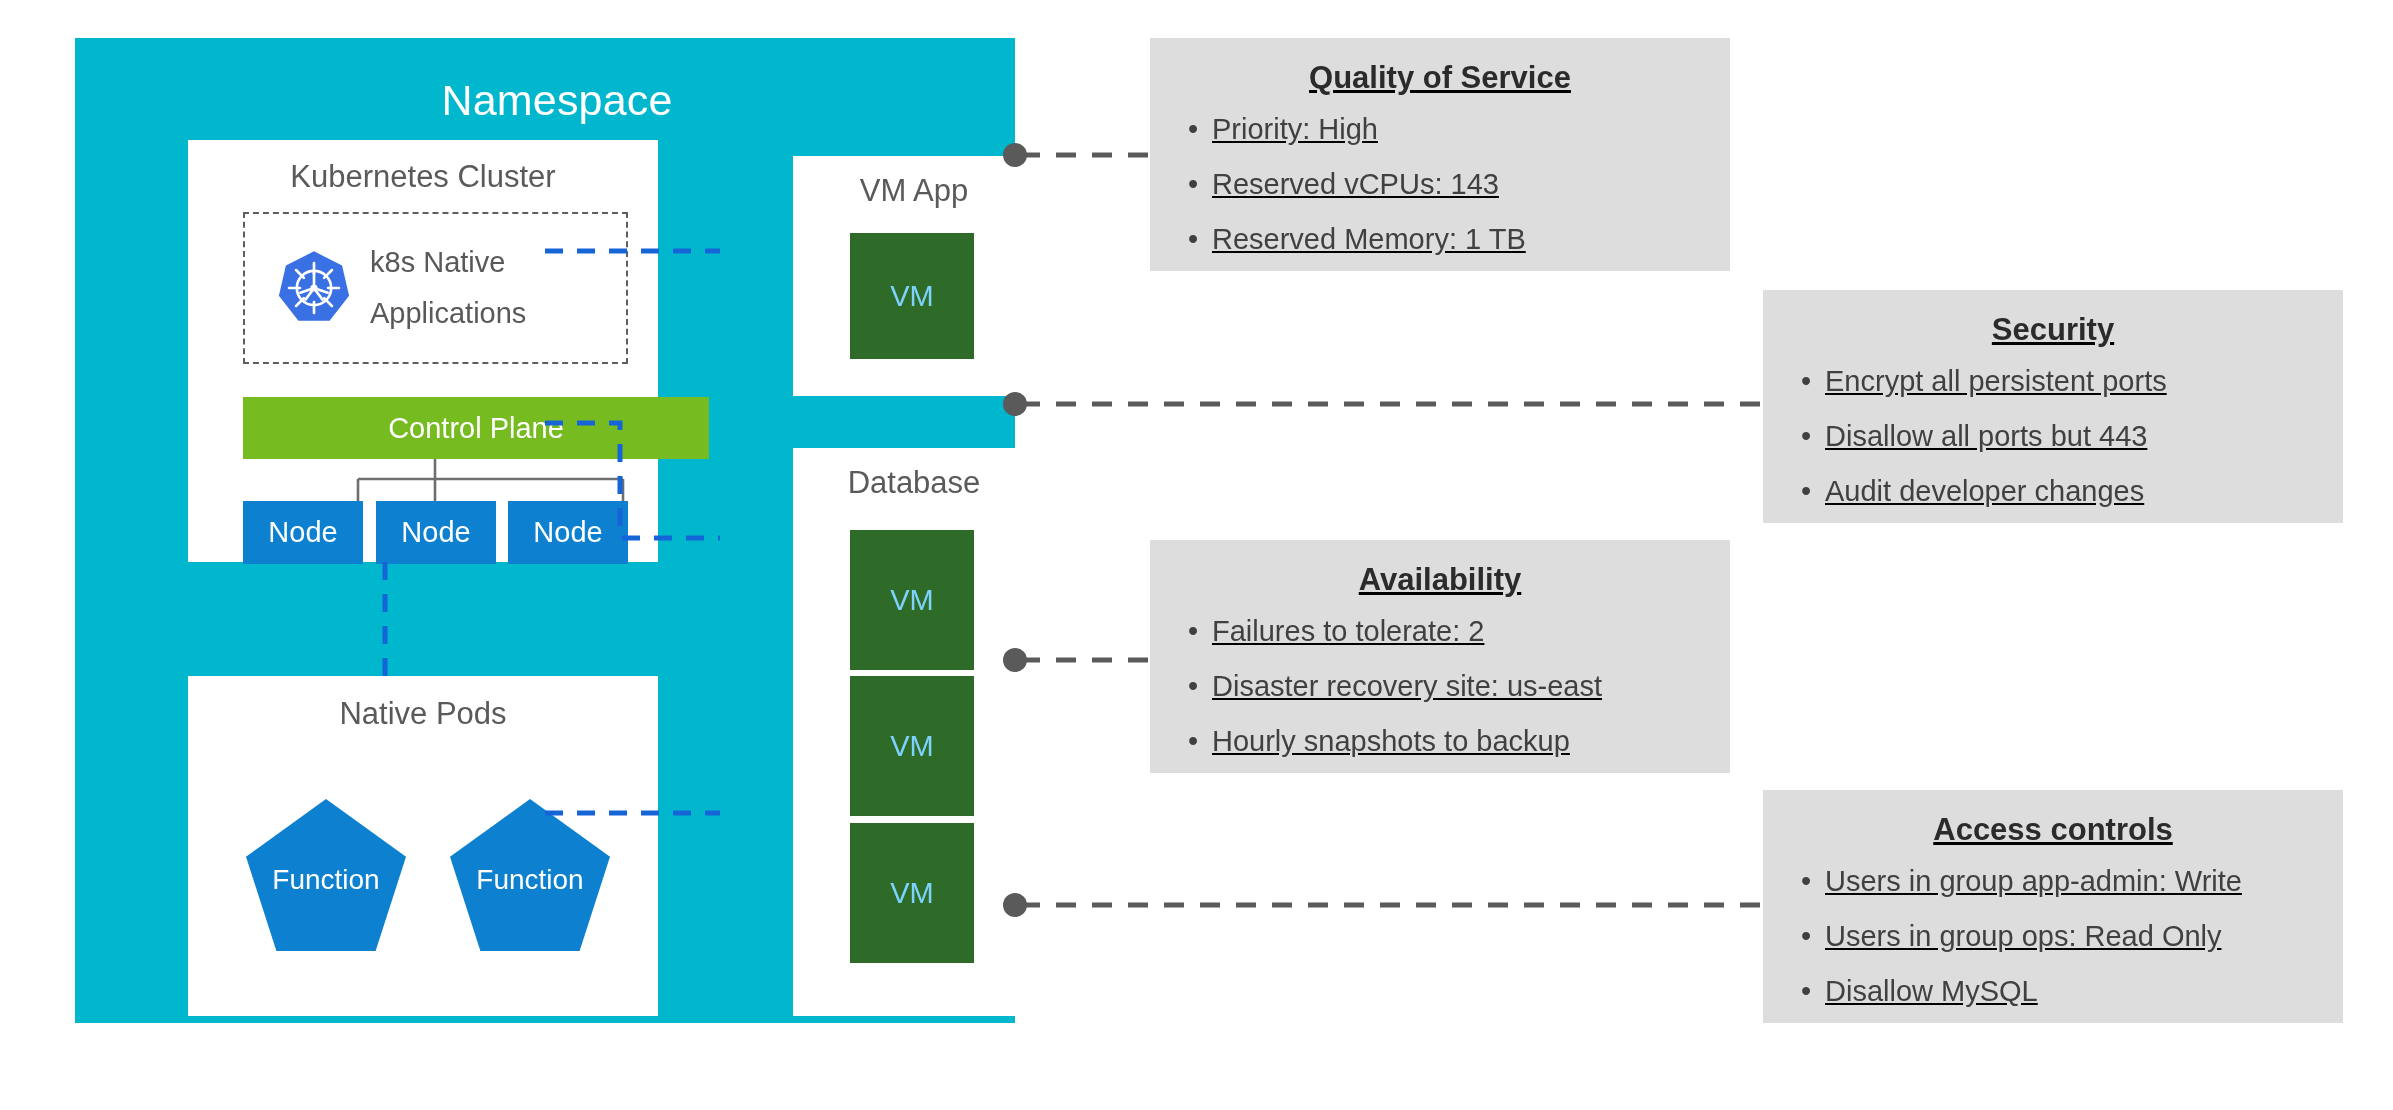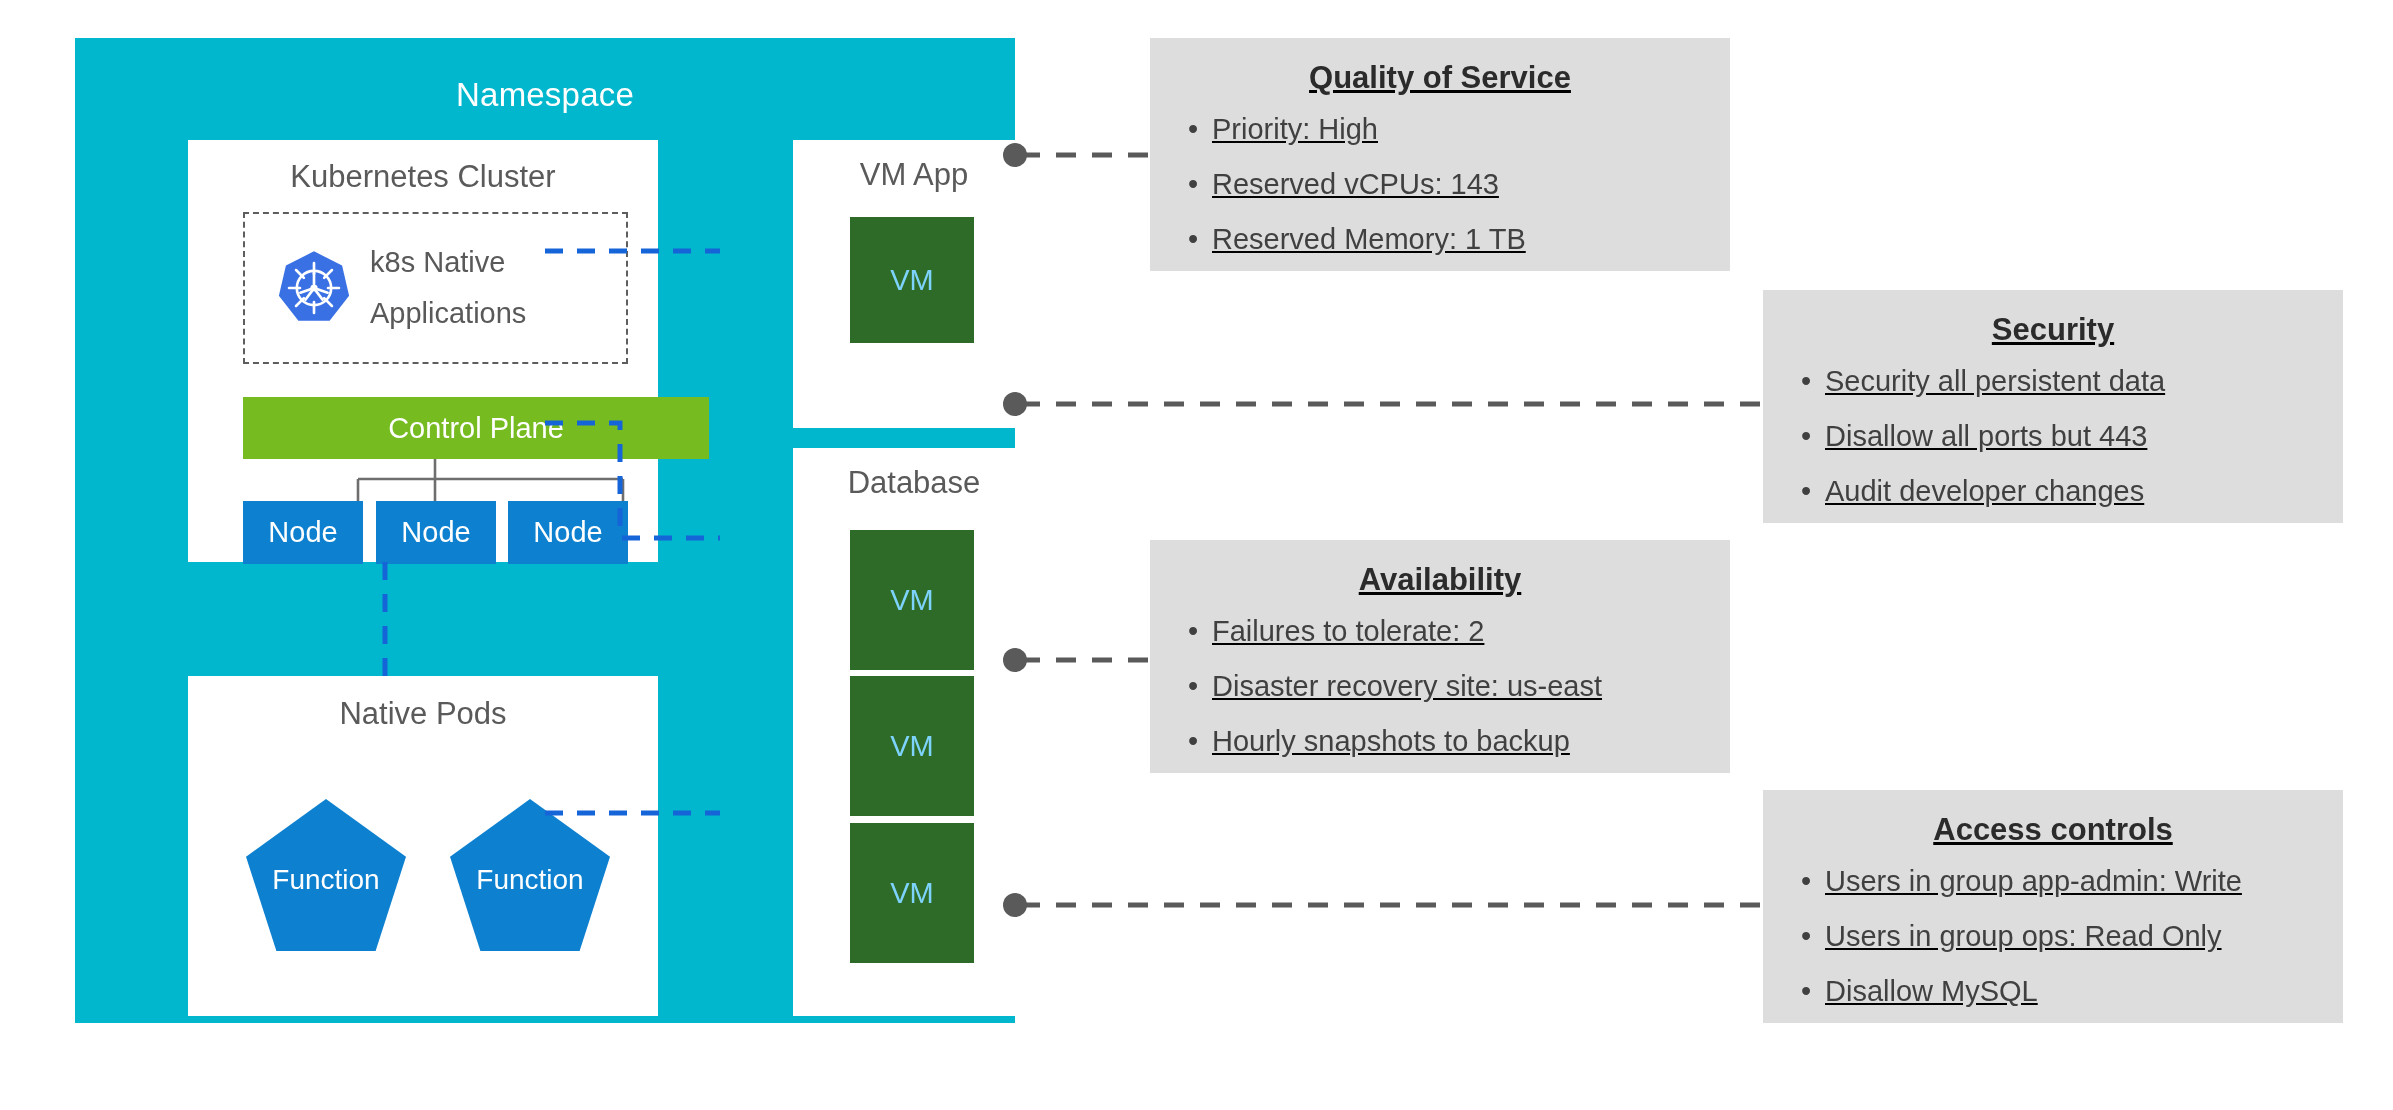--- a/index.html
+++ b/index.html
@@ -33,22 +33,23 @@
     background: #00b7cd;
     box-sizing: border-box;
   }
   .namespace-title {
     position: absolute;
     left: 0;
     top: 38px;
     width: 940px;
     text-align: center;
     color: #ffffff;
-    font-size: 33px;
+    font-size: 43px;
     letter-spacing: 0.2px;
+    padding-left: 12px;
   }
 
   
   .panel {
     position: absolute;
     background: #ffffff;
     box-sizing: border-box;
   }
   .panel-title {
     position: absolute;
@@ -159,23 +160,23 @@
     color: #ffffff;
     font-size: 28px;
   }
   .pentagon-label { margin-top: 10px; }
   .pentagon-0 { left: 58px; }
   .pentagon-1 { left: 262px; }
 
   
   .vmapp-panel {
     left: 718px;
-    top: 102px;
+    top: 118px;
     width: 242px;
-    height: 288px;
+    height: 240px;
   }
   .vmapp-panel .panel-title { top: 17px; }
 
   
   .db-panel {
     left: 718px;
     top: 410px;
     width: 242px;
     height: 568px;
   }
@@ -392,21 +393,21 @@
     <ul class="info-list">
       <li><span class="bullet">•</span><span>Priority: High</span></li>
       <li><span class="bullet">•</span><span>Reserved vCPUs: 143</span></li>
       <li><span class="bullet">•</span><span>Reserved Memory: 1 TB</span></li>
     </ul>
   </div>
 
   <div class="info-box box-security">
     <div class="info-title">Security</div>
     <ul class="info-list">
-      <li><span class="bullet">•</span><span>Security all persistent data</span></li>
+      <li><span class="bullet">•</span><span>Encrypt all persistent ports</span></li>
       <li><span class="bullet">•</span><span>Disallow all ports but 443</span></li>
       <li><span class="bullet">•</span><span>Audit developer changes</span></li>
     </ul>
   </div>
 
   <div class="info-box box-avail">
     <div class="info-title">Availability</div>
     <ul class="info-list">
       <li><span class="bullet">•</span><span>Failures to tolerate: 2</span></li>
       <li><span class="bullet">•</span><span>Disaster recovery site: us-east</span></li>

